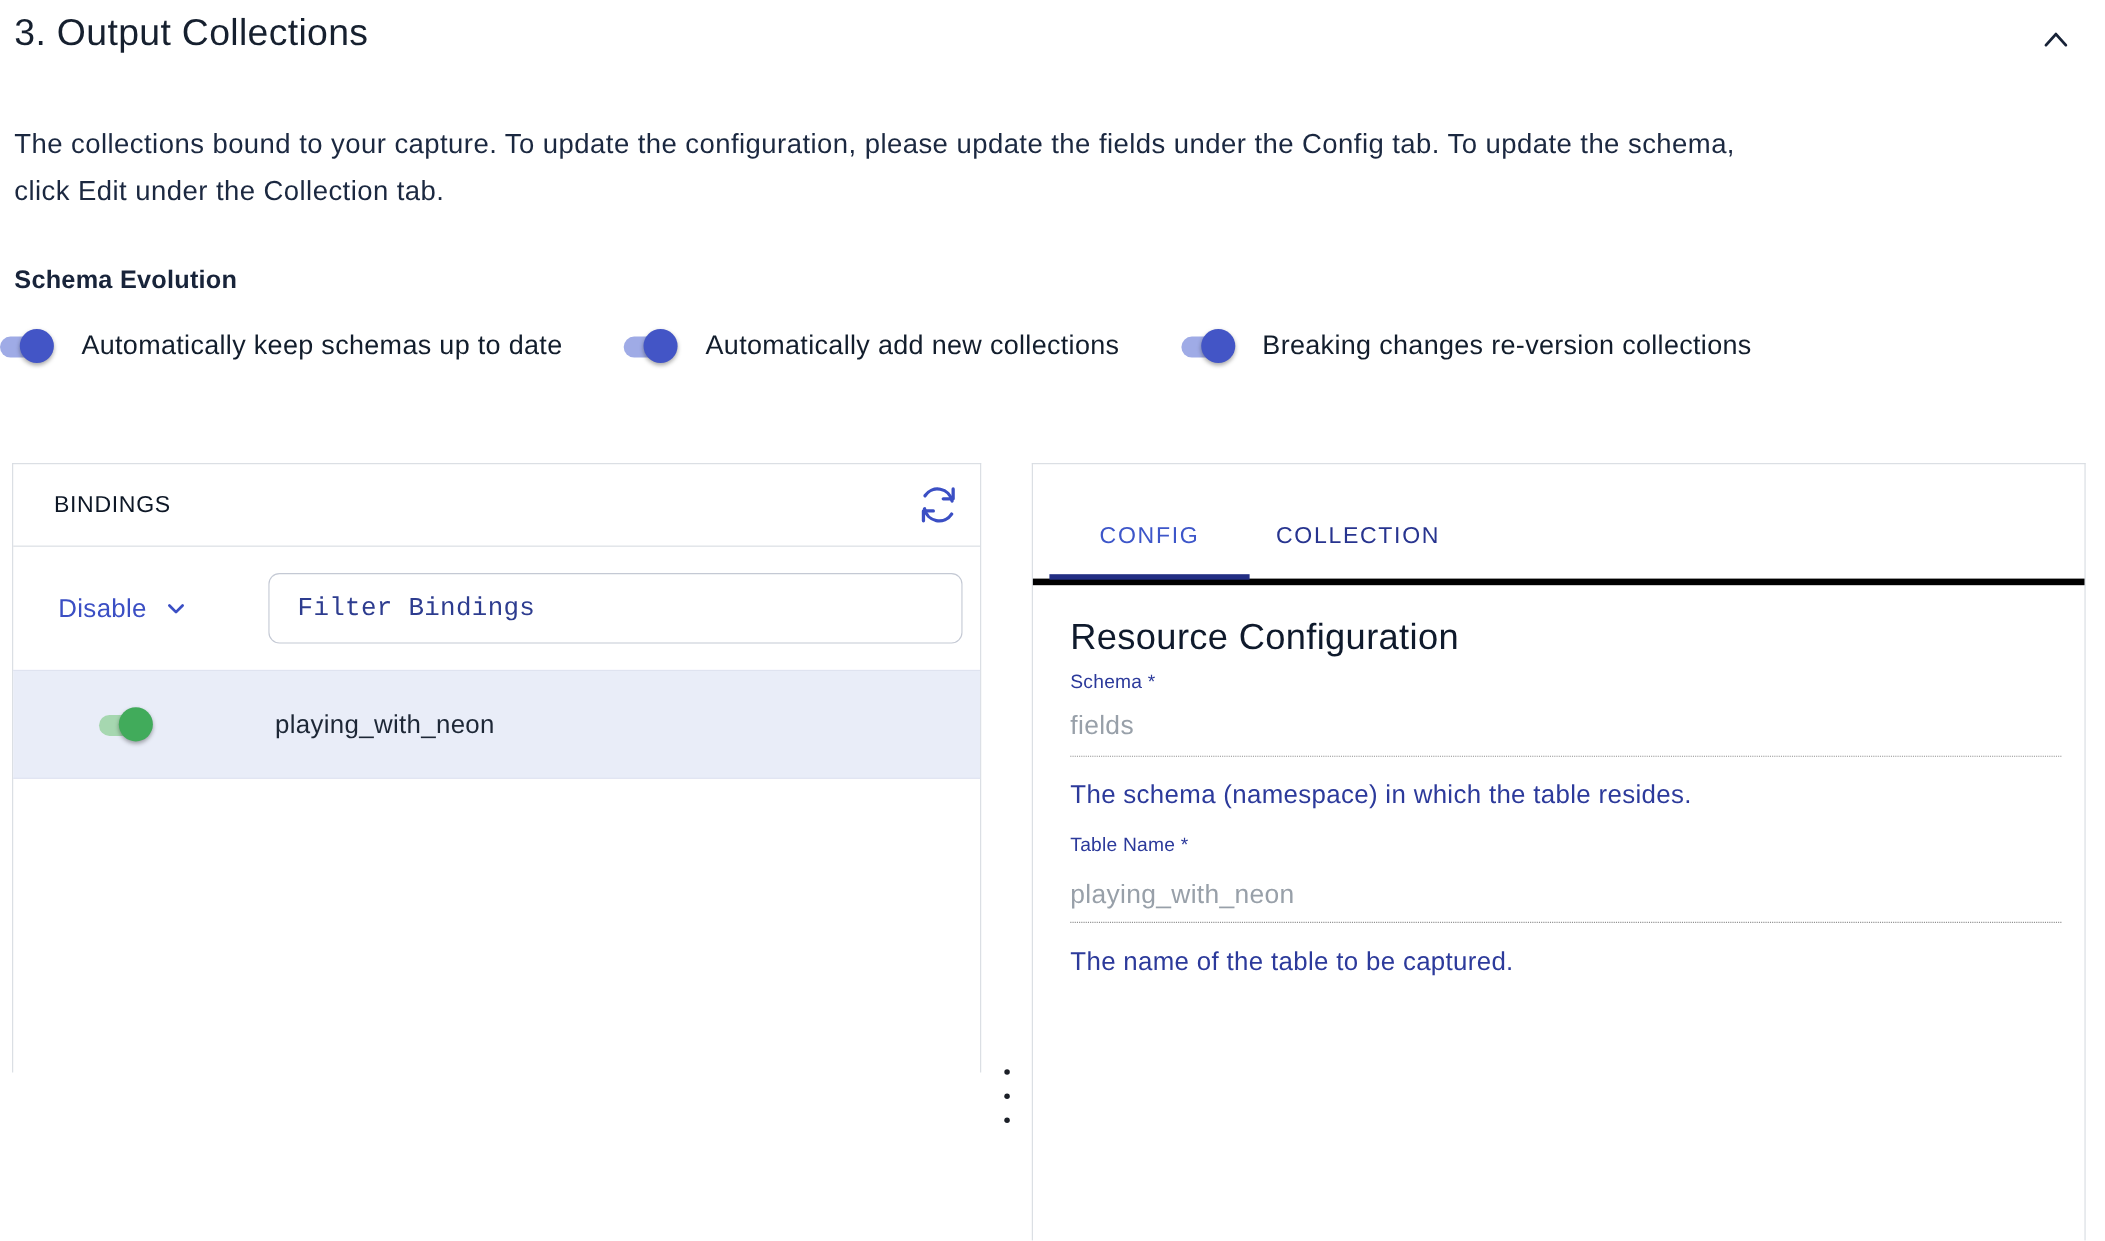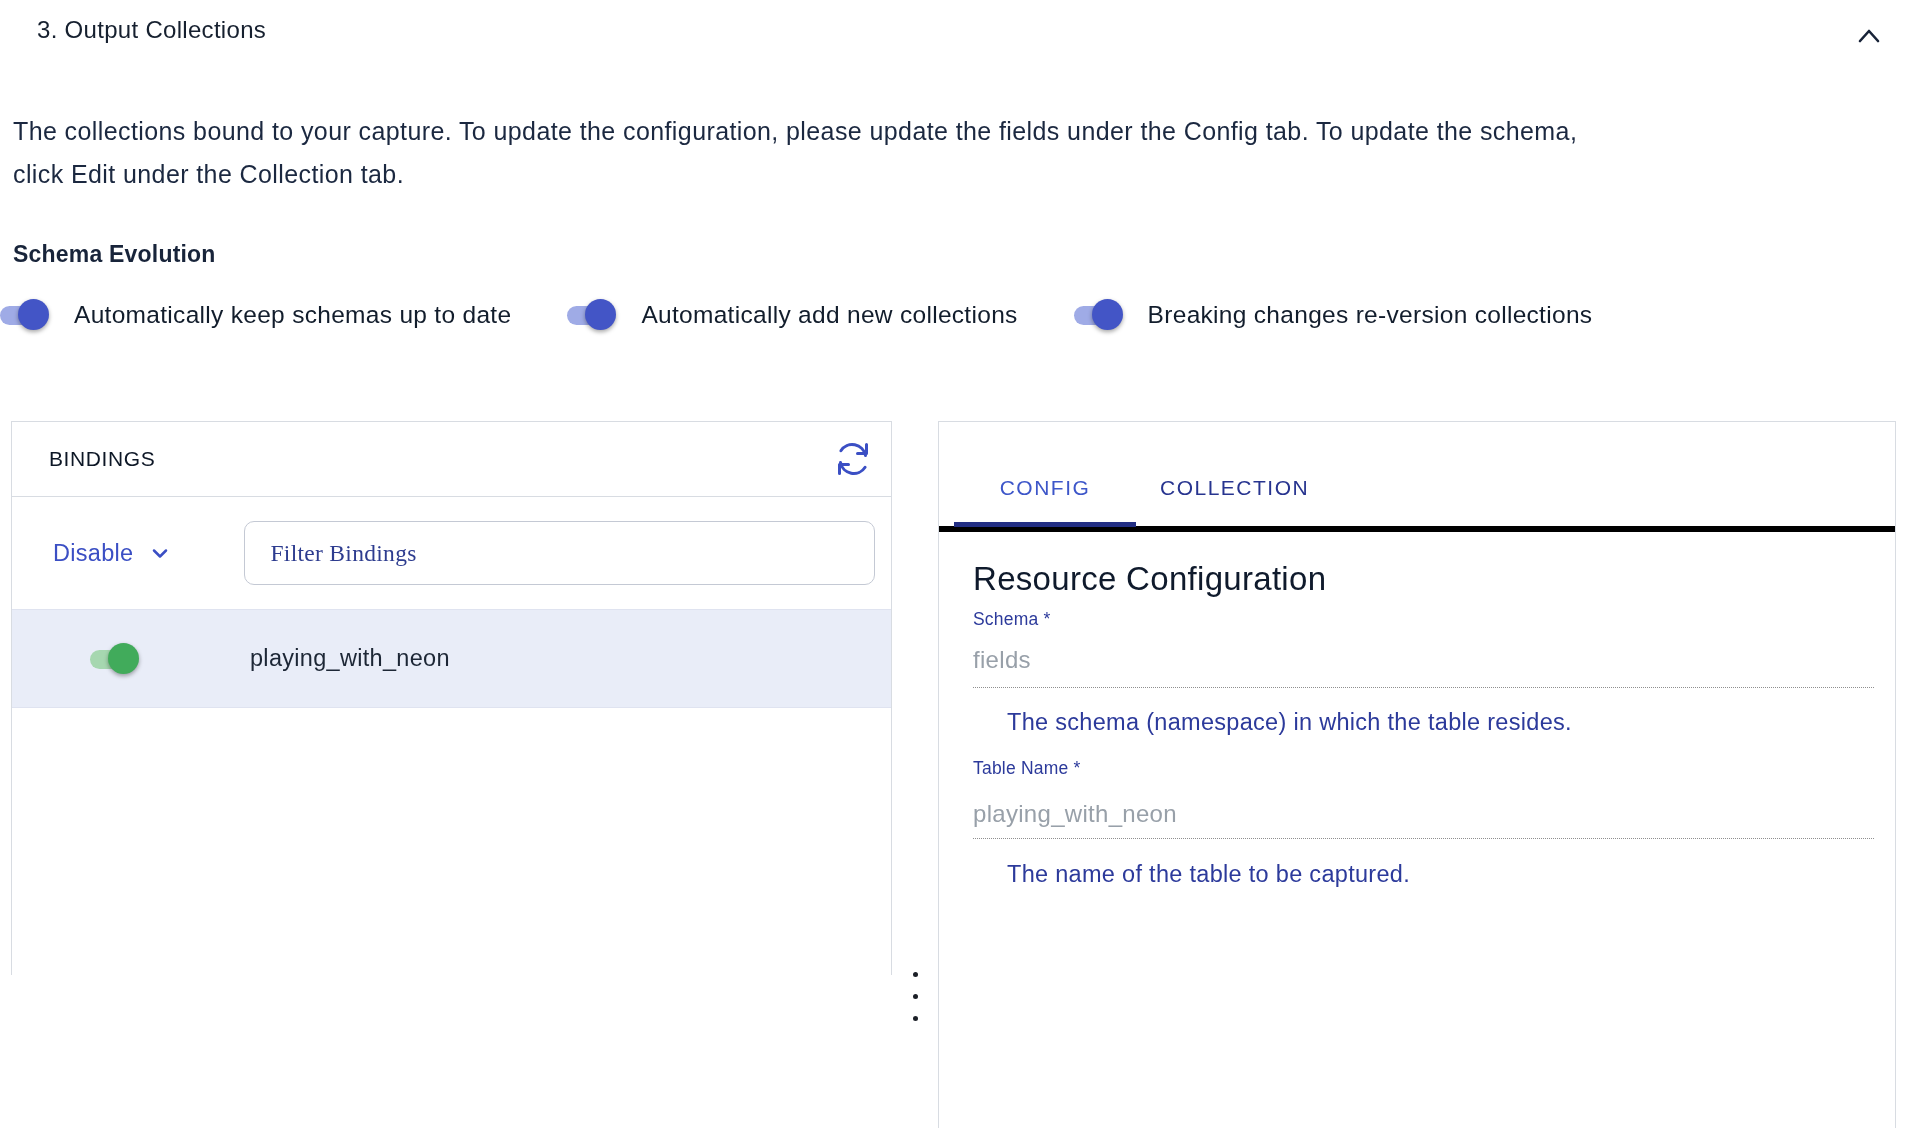--- a/index.html
+++ b/index.html
@@ -5,21 +5,21 @@
   * { margin:0; padding:0; box-sizing:border-box; }
   html,body { background:#ffffff; }
   .screen {
     position:relative; width:1914px; height:1128px; overflow:hidden;
     background:#ffffff; font-family:"Liberation Sans", sans-serif; color:#17233a;
   }
 
   
   .section-title {
     position:absolute; left:13px; top:12px;
-    font-size:24px; line-height:36px; color:#16202f; letter-spacing:.3px; font-weight:400;margin-left:24px;
+    font-size:34px; line-height:36px; color:#16202f; letter-spacing:.3px; font-weight:400;
   }
   .collapse-btn {
     position:absolute; left:1844px; top:12px; width:50px; height:50px;
     display:flex; align-items:center; justify-content:center; background:none; border:none; cursor:pointer;
   }
   .section-desc {
     position:absolute; left:13px; top:110px; width:1860px;
     font-size:25px; line-height:43px; letter-spacing:.4px; color:#1b2840;
   }
   .section-desc span { display:block; }
@@ -58,21 +58,21 @@
     background:none; border:none; cursor:pointer;
   }
   .bp-toolbar { height:112px; display:flex; align-items:center; padding:0 16px 0 41px; }
   .disable-btn {
     display:flex; align-items:center; background:none; border:none; cursor:pointer;
     font-family:inherit; font-size:23.5px; letter-spacing:.3px; color:#3b4fc4; flex:0 0 auto;
   }
   .disable-btn svg { margin-left:15px; }
   .filter-input {
     margin-left:72px; flex:1; height:64px; border:1.5px solid #c4c9d4; border-radius:10px;
-    padding:0 25px; font-family:Liberation Serif, serif; font-size:23.5px; letter-spacing:.3px; color:#2d3c8f;
+    padding:0 25px; font-family:Liberation Mono, monospace; font-size:23.5px; letter-spacing:.3px; color:#2d3c8f;
     background:#fff; outline:none;
   }
   .filter-input::placeholder { color:#2d3c8f; opacity:1; }
   .binding-row {
     height:99px; background:#e9edf8; border-top:1px solid #dfe3f0; border-bottom:1px solid #dfe3f0;
     display:flex; align-items:center; padding-left:78px; cursor:pointer;
   }
   .binding-row .mui-switch .track { background:#a6d7b0; }
   .binding-row .mui-switch .thumb { background:#41ab5b; }
   .binding-name { margin-left:96px; font-size:23.5px; letter-spacing:.3px; color:#1d2736; }
@@ -114,21 +114,21 @@
     border-top:11px solid #6f7680; margin-right:24px;
   }
   .field-desc { margin-top:12px; font-size:23.5px; letter-spacing:.3px; line-height:41px; color:#2c3a9b; }
   .field-desc span { display:block; }
   .small-label { margin-top:11px; font-size:17.5px; letter-spacing:.2px; color:#2c3a9b; }
   .small-label .req { margin-left:5px; }
   .disabled-value {
     margin-top:16px; font-size:24px; letter-spacing:.3px; color:#98a0a9;
     padding-bottom:13px; border-bottom:1px dotted #8f8f8f;
   }
-  .one-line { margin-top:14px;margin-left:34px; }
+  .one-line { margin-top:14px; }
   .ml2 { margin-top:15px; }
   .mv2 { margin-top:21px; padding-bottom:10px; }
   .od2 { margin-top:15px; }
 </style>
 </head>
 <body>
 
 <div class="screen">
 
   <div class="section-title">3. Output Collections</div>

